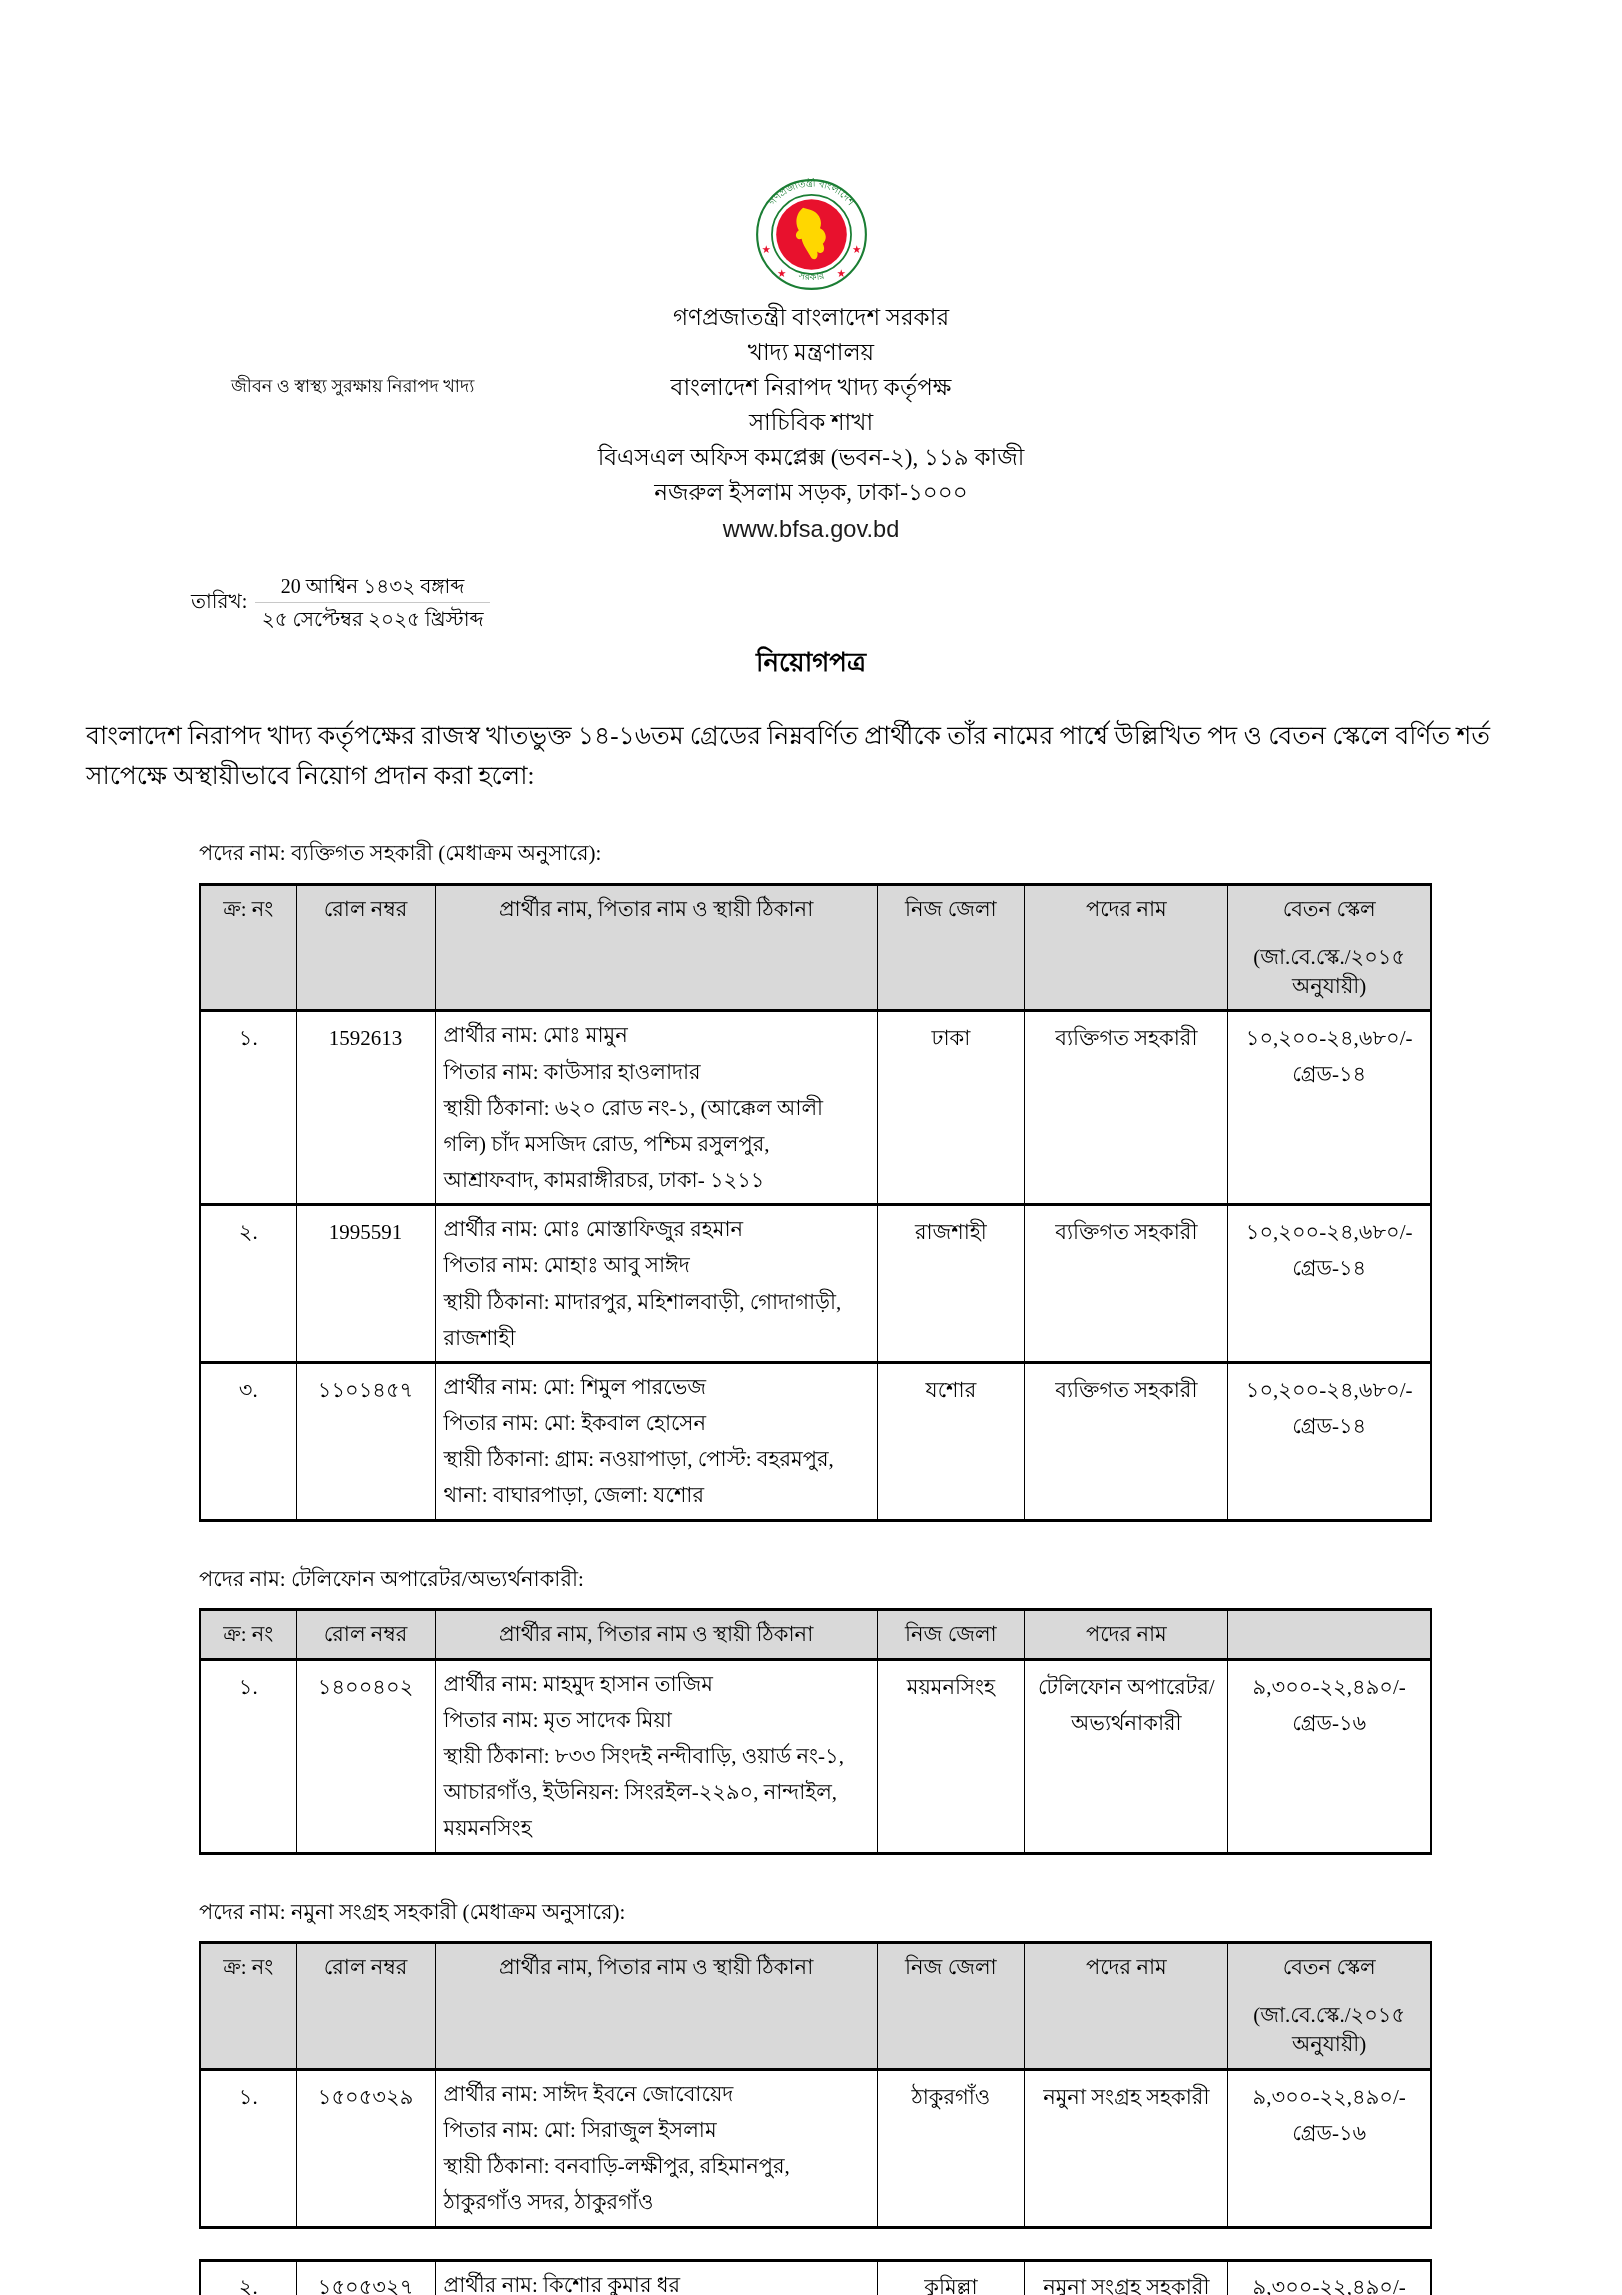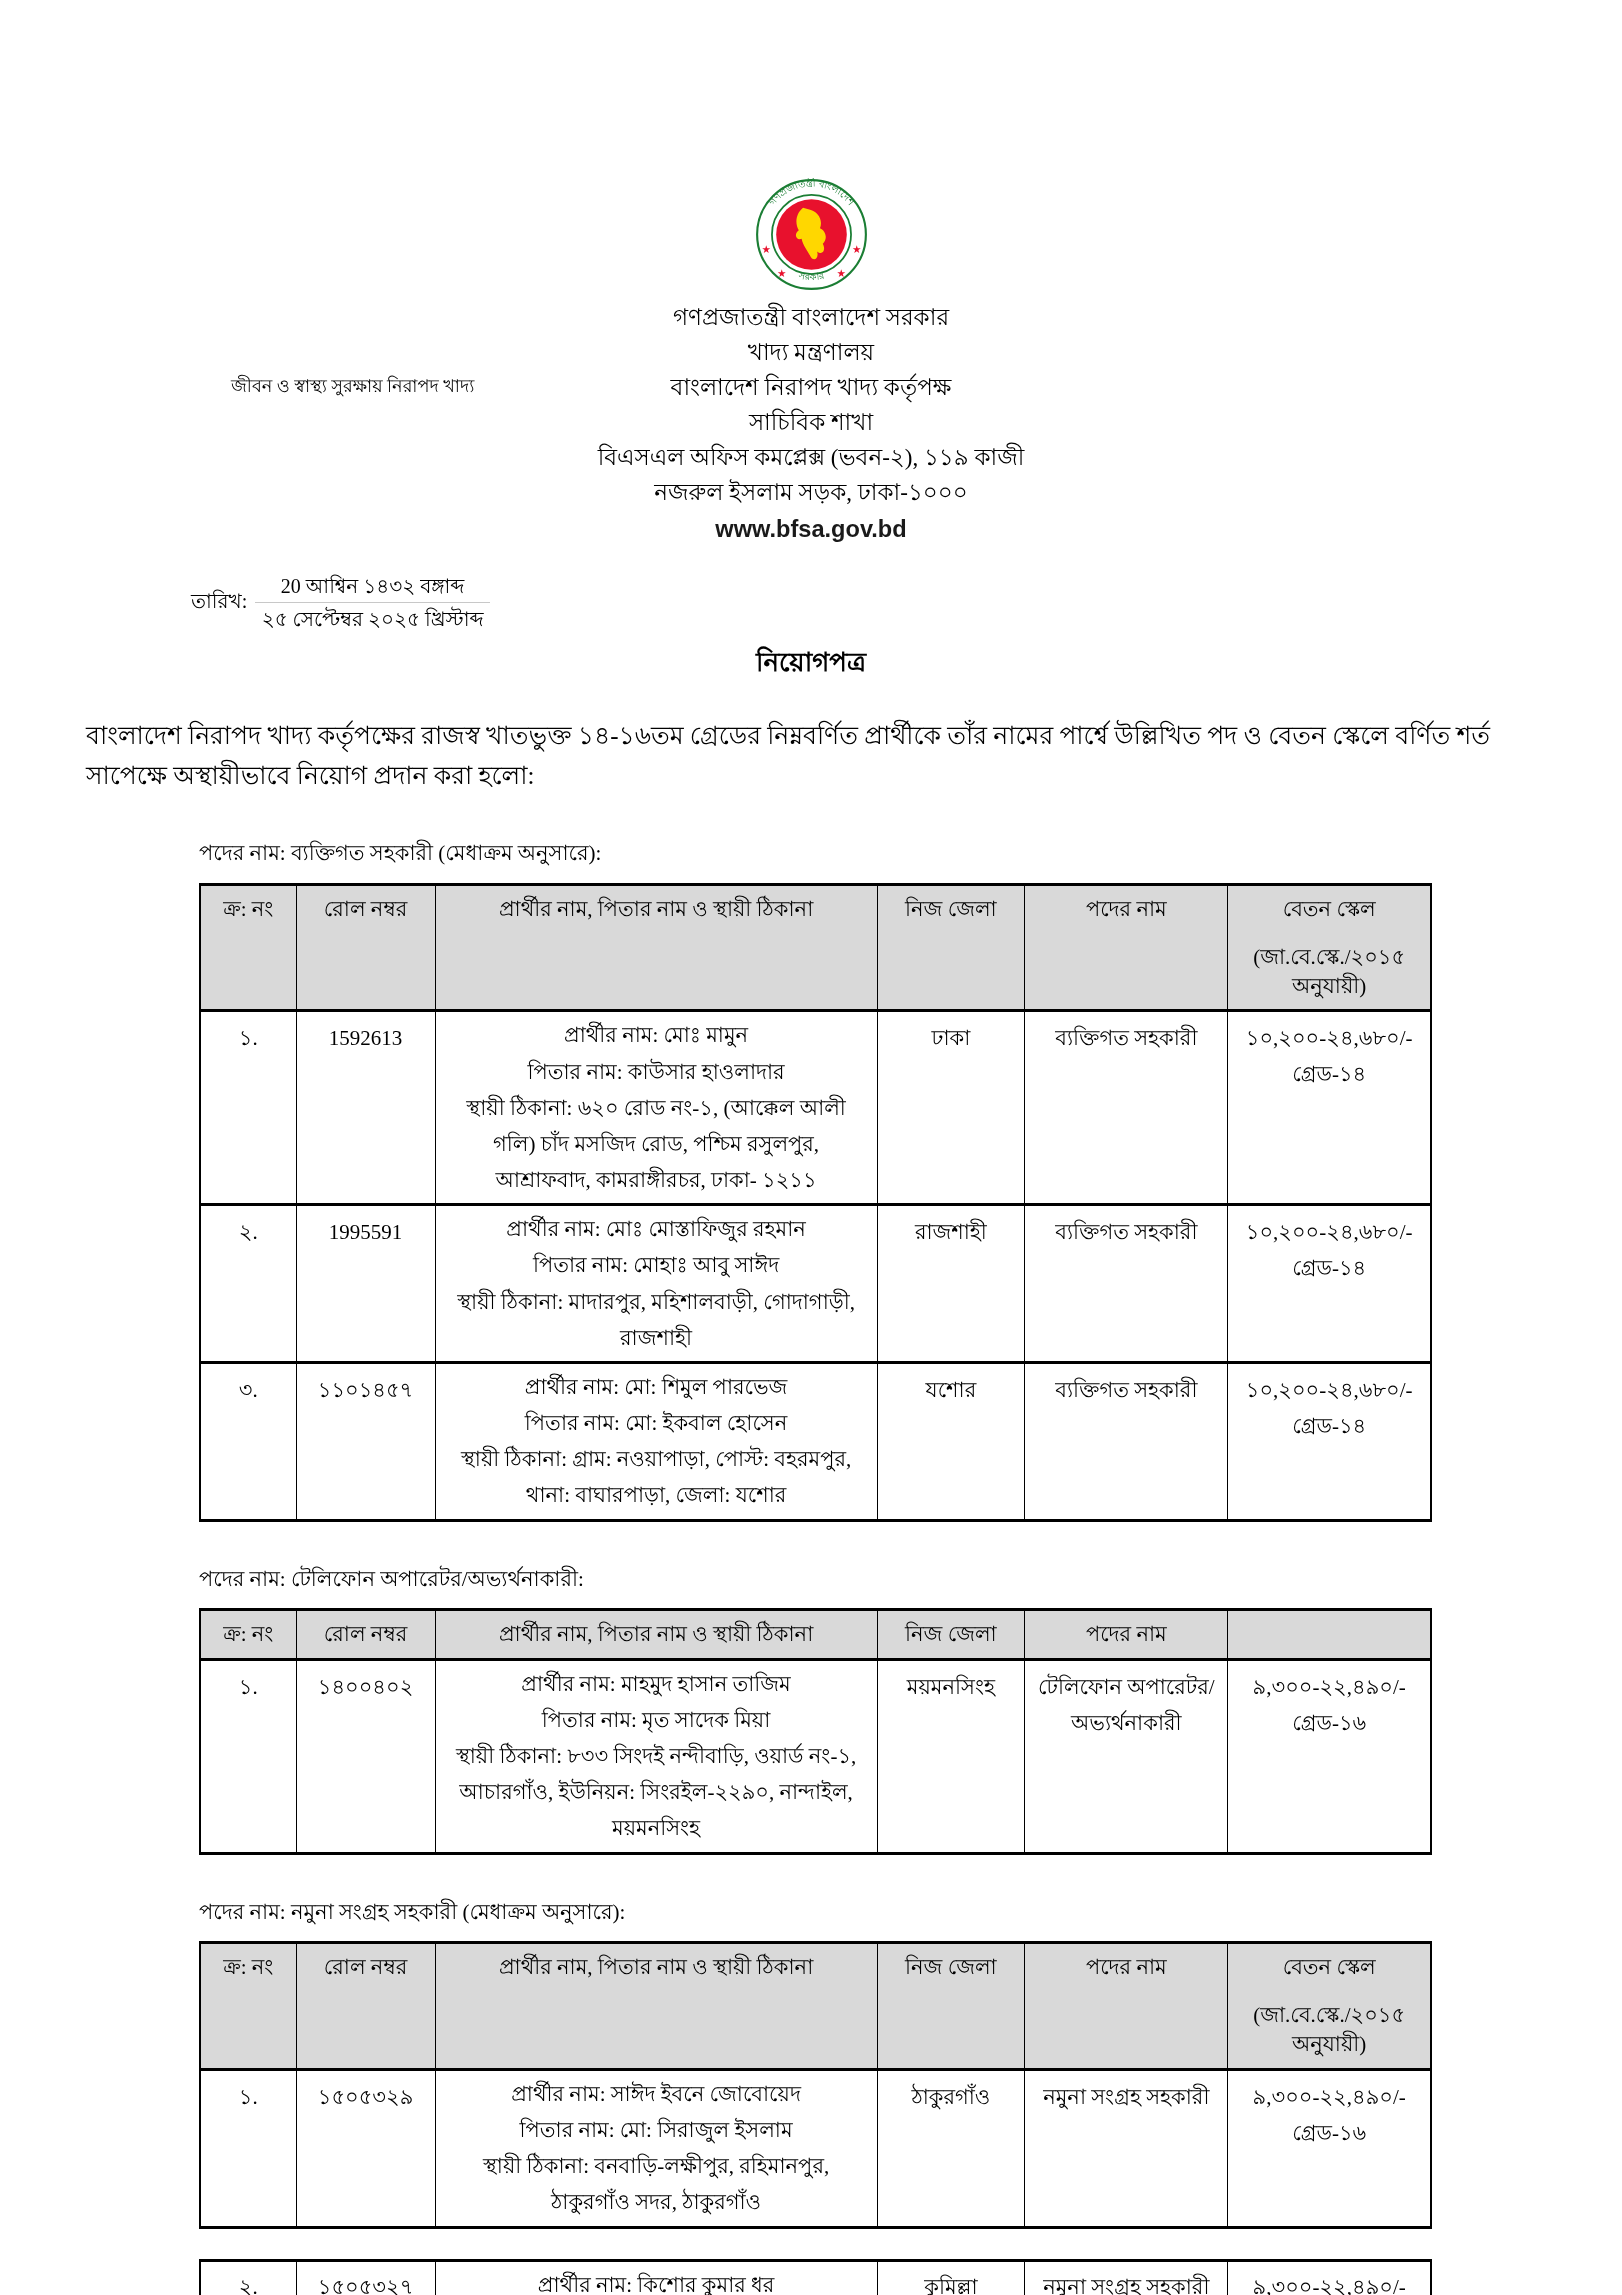--- a/index.html
+++ b/index.html
@@ -8,21 +8,21 @@
   }
   html,body{margin:0;padding:0;background:#fff;}
   body{font-family:"Liberation Serif","DejaVu Serif",serif;color:#000;}
   .page{width:1622px;height:2295px;position:relative;background:#fff;overflow:hidden;}
 
   
   .masthead{padding-top:178px;text-align:center;}
   .logo{display:block;margin:0 auto 6.5px;}
   .logo svg{width:113px;height:113px;}
   .org-line{font-size:23px;line-height:35px;}
-  .website{font-size:23.6px;line-height:38px;font-family:"Liberation Sans","DejaVu Sans",sans-serif;color:#1a1a1a;font-weight:bold;}
+  .website{font-size:23.6px;line-height:38px;font-family:"Liberation Sans","DejaVu Sans",sans-serif;color:#1a1a1a;}
   .slogan{position:absolute;left:231px;top:373px;font-size:17.7px;white-space:nowrap;}
 
   
   .refrow{margin:22px 186px 0 191px;display:flex;justify-content:space-between;align-items:center;}
   .ref-number{font-size:21.6px;}
   .ref-number .lbl{margin-right:6.5px;}
   .date-block{display:flex;align-items:center;gap:7.9px;font-size:20px;}
   .date-stack{text-align:center;}
   .date-stack .dl{padding:1.3px 6.5px;line-height:1.5;}
   .date-sep{height:0;border-top:1.3px solid var(--divider);}
@@ -37,21 +37,21 @@
     border:2px solid var(--border);border-top-width:3.3px;border-bottom-width:3.3px;}
   table.doc-table.cont{margin-top:30px;}
   table.doc-table.clipped{border-bottom:0;}
   table.doc-table.clipped tr:last-child td{border-bottom:0;}
   .doc-table th,.doc-table td{border:1.3px solid var(--border);border-top-width:3.3px;border-bottom-width:3.3px;
     vertical-align:top;font-weight:normal;font-size:21px;}
   .doc-table th{background:var(--header-bg);text-align:center;padding:9.2px 3.9px 7.9px;line-height:1.4;}
   .pay-note{margin-top:18.3px;}
   .doc-table td{padding:5.2px 7.9px;line-height:1.72;}
   td.c-center{text-align:center;padding-top:7.9px;}
-  td.c-left{text-align:center;margin-top:42px;}
+  td.c-left{text-align:left;margin-top:42px;}
 </style>
 </head>
 <body>
 
 <div class="page">
 
   <div class="slogan">জীবন ও স্বাস্থ্য সুরক্ষায় নিরাপদ খাদ্য</div>
 
   <div class="masthead">
     <div class="logo">

